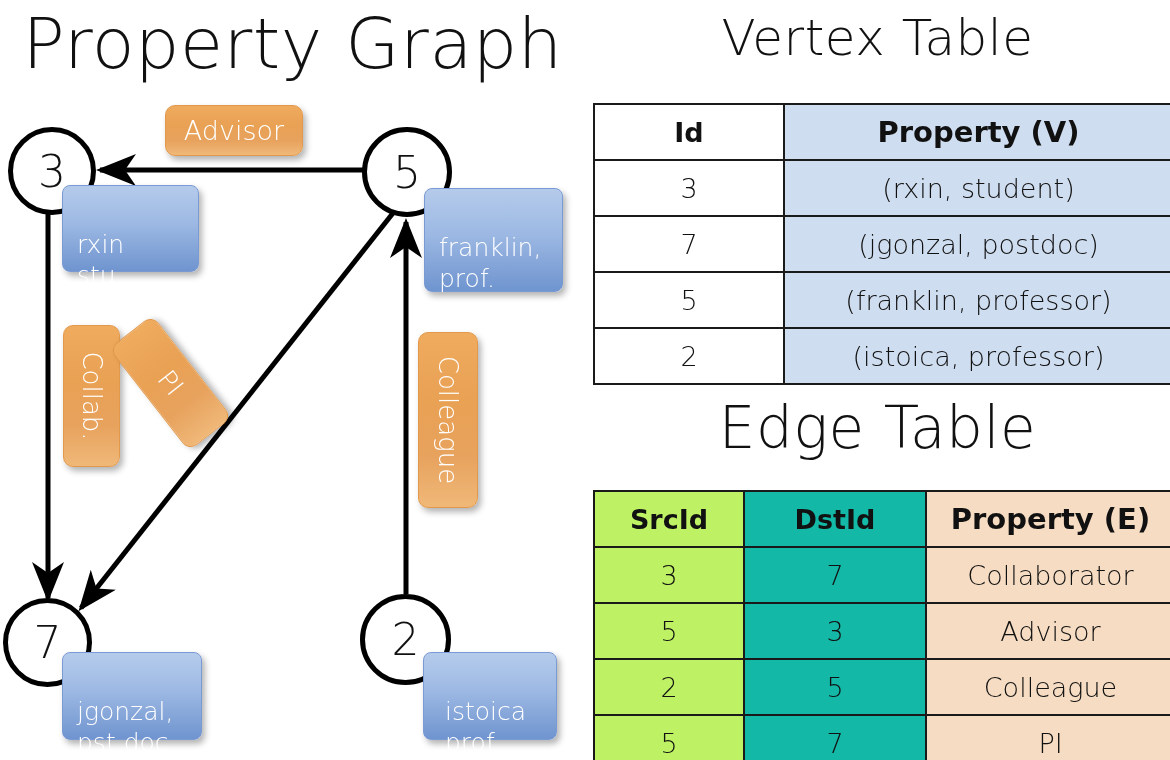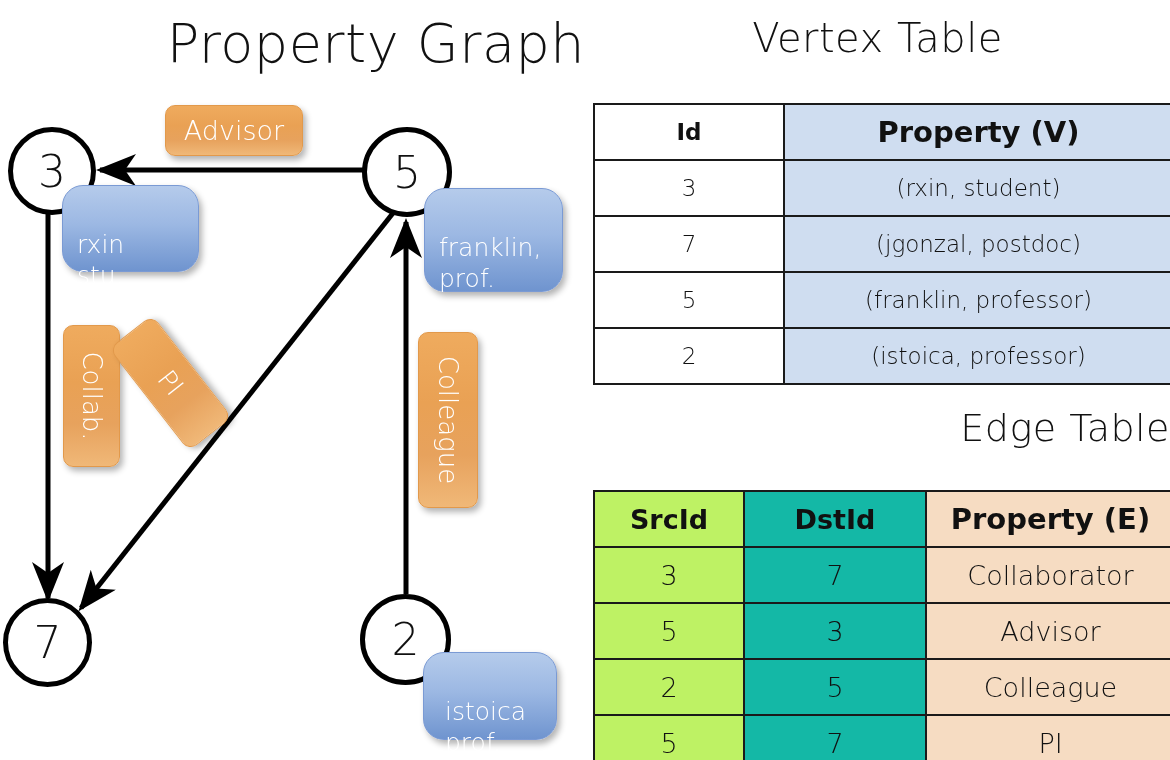--- a/index.html
+++ b/index.html
@@ -21,36 +21,36 @@
     position: absolute;
     font-family: "DejaVu Sans", sans-serif;
     font-weight: 300;
     color: #111111;
     white-space: nowrap;
     letter-spacing: 0.5px;
   }
   #title-property-graph {
     left: 0; top: 12px;
     width: 585px;
-    text-align: right;
-    font-size: 54px;
+    text-align: center;
+    font-size: 70px;
     line-height: 64px;
   }
   #title-vertex-table {
     left: 585px; top: 8px;
     width: 585px;
     text-align: center;
-    font-size: 40px;
+    font-size: 50px;
     line-height: 60px;
   }
   #title-edge-table {
     left: 585px; top: 398px;
     width: 585px;
-    text-align: right;
-    font-size: 38px;
+    text-align: center;
+    font-size: 58px;
     line-height: 60px;
   }
 
   
   #graph-canvas {
     position: absolute;
     left: 0; top: 0;
     width: 585px;
     height: 760px;
   }
@@ -74,21 +74,21 @@
     font-family: "DejaVu Sans", sans-serif;
     font-weight: 300;
     font-size: 44px;
     color: #111;
     z-index: 4;
   }
 
   
   .prop-box {
     position: absolute;
-    border-radius: 21px;
+    border-radius: 8px;
     background: linear-gradient(to bottom, #b5cbeb 0%, #9cb8e3 45%, #6f94cf 100%);
     border: 1px solid #7a9ad4;
     box-shadow: 3px 4px 6px rgba(0,0,0,0.30);
     color: #ffffff;
     font-family: "DejaVu Sans", sans-serif;
     font-weight: 300;
     font-size: 25px;
     line-height: 31px;
     padding: 12px 0 0 14px;
     box-sizing: border-box;
@@ -134,21 +134,21 @@
     font-weight: 700;
   }
 
   #vertex-table {
     left: 593px;
     top: 103px;
     width: 575px;
   }
   #vertex-table th, #vertex-table td {
     height: 54px;
-    font-size: 23px;
+    font-size: 27px;
   }
   #vertex-table .c-id    { width: 188px; background: #ffffff; }
   #vertex-table .c-prop  { width: 387px; background: #cfddf0; }
   #vertex-table th.c-prop { font-size: 29px; }
 
   #edge-table {
     left: 593px;
     top: 490px;
     width: 575px;
   }
@@ -202,20 +202,24 @@
   </div>
 
   <div class="prop-box" style="left:62px;  top:185px; width:137px; height:87px;">
     <span>rxin</span>
     <span>stu.</span>
   </div>
   <div class="prop-box" style="left:424px; top:188px; width:139px; height:104px;">
     <span>franklin,</span>
     <span>prof.</span>
   </div>
+  <div class="prop-box" style="left:62px;  top:652px; width:140px; height:88px;">
+    <span>jgonzal,</span>
+    <span>pst.doc.</span>
+  </div>
   <div class="prop-box" style="left:423px; top:652px; width:134px; height:88px;padding-left:21px;">
     <span>istoica</span>
     <span>prof.</span>
   </div>
 
   <div class="edge-label" style="left:165px; top:105px; width:138px; height:51px; font-size:27px;">
     <span>Advisor</span>
   </div>
 
   <div class="edge-label rot90" style="left:63px; top:325px; width:57px; height:142px; font-size:26px;">

